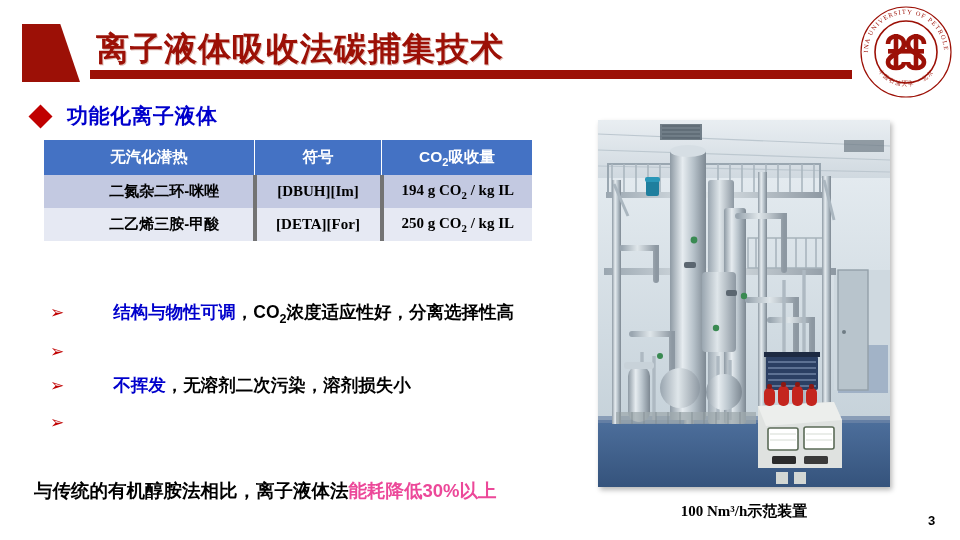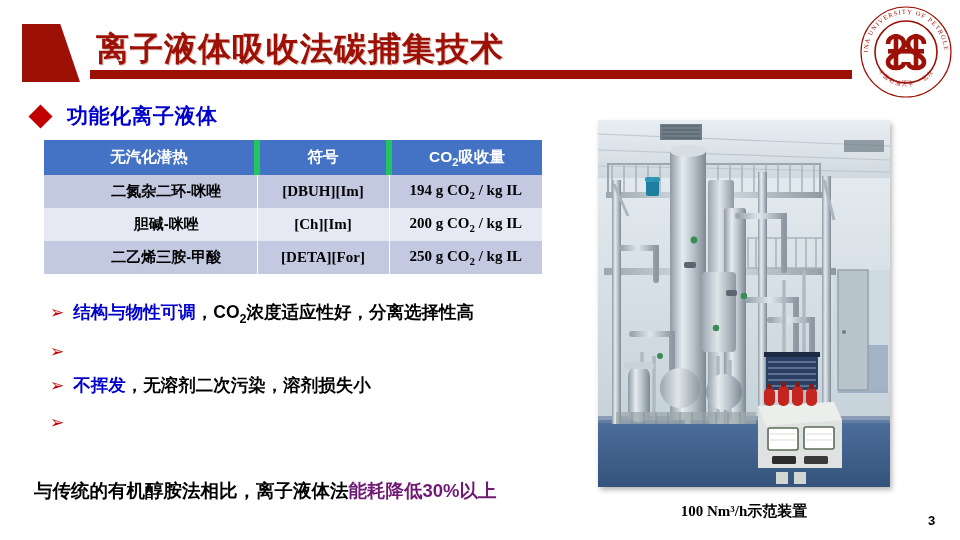--- a/index.html
+++ b/index.html
@@ -24,49 +24,49 @@
   .sec-head{position:absolute;left:32px;top:102px;display:flex;align-items:center;gap:18px;}
   .diamond{width:17px;height:17px;background:#C00000;transform:rotate(45deg);
            display:inline-block;}
   .sec-head-txt{font-size:21px;font-weight:bold;color:#0000CC;letter-spacing:.5px;}
 
   
   .tbl{position:absolute;left:44px;top:140px;width:474px;
        border-collapse:collapse;table-layout:fixed;}
   .tbl th{background:#4472C4;color:#ffffff;font-weight:bold;font-size:15.5px;
           padding:7px 2px;text-align:center;
-          border-left:6px solid #22c55e;border-right:1px solid #ffffff;}
+          border-left:1px solid #22c55e;border-right:1px solid #ffffff;}
   .tbl th:first-child{border-left:none;}
   .tbl th:last-child{border-right:none;}
   .tbl td{font-size:15px;font-weight:bold;color:#000000;
           padding:7px 2px;text-align:center;
-          border-left:1px solid #737373;border-right:1px solid #ffffff;
+          border-left:4px solid #737373;border-right:1px solid #ffffff;
           font-family:"Liberation Serif","DejaVu Serif",serif;}
   .tbl td.cn{font-family:"Liberation Sans","DejaVu Sans",sans-serif;padding-left:34px;}
   .tbl td:first-child{border-left:none;}
   .tbl td:last-child{border-right:none;}
   .tbl tbody tr:nth-child(odd) td{background:#C3C9E1;}
   .tbl tbody tr:nth-child(even) td{background:#E6E9F3;}
   .tbl th:nth-child(1),.tbl td:nth-child(1){width:206px;}
   .tbl th:nth-child(2),.tbl td:nth-child(2){width:122px;}
   .tbl th:nth-child(3),.tbl td:nth-child(3){width:146px;margin-top:17px;}
   .tbl sub{font-size:.72em;}
 
   
   .bullets{position:absolute;left:50px;top:300px;width:520px;}
   .blt{display:flex;align-items:flex-start;margin-bottom:13px;}
   .arrow{color:#C00000;font-size:17px;line-height:1;margin-right:9px;
          margin-top:4px;flex:0 0 auto;font-weight:bold;}
-  .blt-txt{font-size:17.5px;font-weight:bold;color:#000000;white-space:nowrap;}
+  .blt-txt{font-size:17.5px;font-weight:bold;color:#000000;white-space:nowrap;margin-left:40px;}
   .hl{color:#0000CC;}
   .blt-txt sub{font-size:.72em;}
 
   .concl{position:absolute;left:34px;top:478px;
          font-size:18.5px;font-weight:bold;color:#000000;white-space:nowrap;}
-  .concl .red{color:#701a75;}
+  .concl .red{color:#ec4899;}
 
   
   .photo{position:absolute;left:598px;top:120px;width:292px;height:367px;
          box-shadow:2px 3px 5px rgba(0,0,0,.28);overflow:hidden;background:#b9c2cc;}
   .photo svg{display:block;}
   .caption{position:absolute;left:598px;top:502px;width:292px;text-align:center;
            font-size:15px;font-weight:bold;color:#000;
            font-family:"Liberation Serif","DejaVu Serif",serif;}
   .caption .cn{font-family:Liberation Mono, monospace;}
   .pageno{position:absolute;left:928px;top:513px;font-size:13px;font-weight:bold;color:#000;}
@@ -124,25 +124,20 @@
         </th>
       </tr>
     </thead>
     <tbody>
       <tr>
         <td class="cn">二氮杂二环-咪唑</td>
         <td>[DBUH][Im]</td>
         <td><span>194 g CO</span><sub>2</sub><span> / kg IL</span></td>
       </tr>
       <tr>
-        <td class="cn">胆碱-咪唑</td>
-        <td>[Ch][Im]</td>
-        <td><span>200 g CO</span><sub>2</sub><span> / kg IL</span></td>
-      </tr>
-      <tr>
         <td class="cn">二乙烯三胺-甲酸</td>
         <td>[DETA][For]</td>
         <td><span>250 g CO</span><sub>2</sub><span> / kg IL</span></td>
       </tr>
     </tbody>
   </table>
 
   <div class="bullets">
     <div class="blt">
       <span class="arrow">➢</span>

